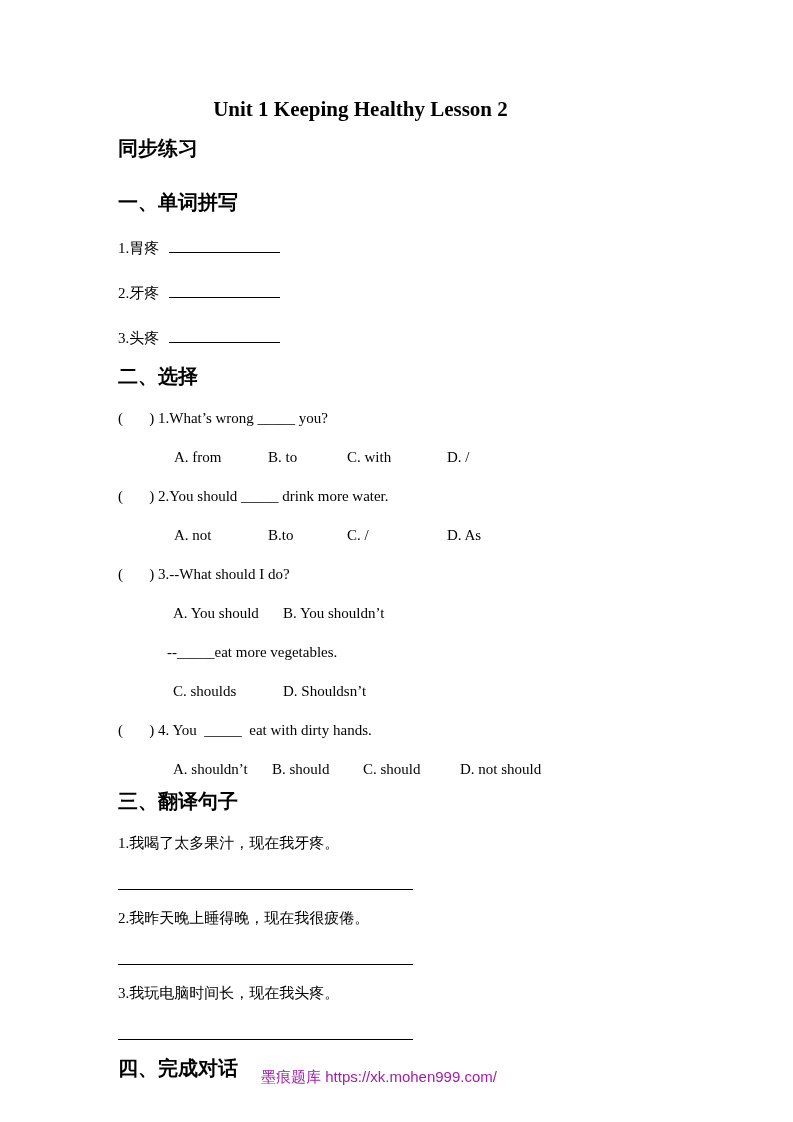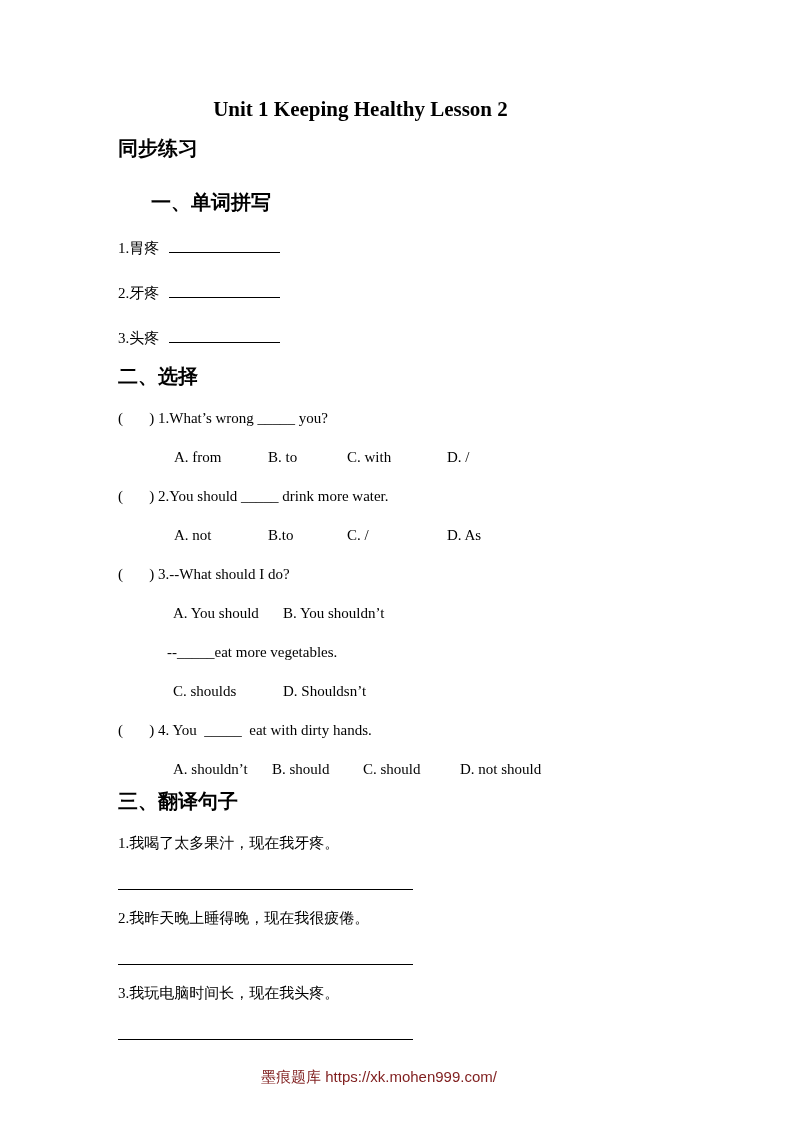--- a/index.html
+++ b/index.html
@@ -29,21 +29,21 @@
     line-height: 24px;
     text-align: left;
     margin-top: 15px;
   }
   .sec-heading {
     font-family: "Liberation Sans", sans-serif;
     font-weight: bold;
     font-size: 20px;
     line-height: 23px;
   }
-  .sec-heading.s1 { margin-top: 31px; margin-left: 33px; }
+  .sec-heading.s1 { margin-top: 31px; }
   .sec-heading.s2 { margin-top: 18px; }
   .sec-heading.s3 { margin-top: 12px; }
   .sec-heading.s4 { margin-top: 17px; }
 
   .fill-item {
     font-size: 15px;
     line-height: 17px;
     margin-top: 26px;
   }
   .fill-item.first { margin-top: 24px; }
@@ -92,21 +92,21 @@
   }
 
   .footer {
     position: absolute;
     top: 1068px;
     left: 0;
     width: 758px;
     text-align: center;
     font-family: "Liberation Sans", sans-serif;
     font-size: 15px;
-    color: #7f1d1d;
+    color: #a21caf;
   }
 </style>
 </head>
 <body>
 
 <div class="content">
 
   <div class="doc-title">Unit 1 Keeping Healthy Lesson 2</div>
   <div class="doc-subtitle">同步练习</div>
 
@@ -162,16 +162,17 @@
 
   <div class="tr-sentence first">1.我喝了太多果汁，现在我牙疼。</div>
   <div class="answer-line"></div>
 
   <div class="tr-sentence">2.我昨天晚上睡得晚，现在我很疲倦。</div>
   <div class="answer-line"></div>
 
   <div class="tr-sentence">3.我玩电脑时间长，现在我头疼。</div>
   <div class="answer-line"></div>
 
+  <div class="sec-heading s4">四、完成对话</div>
 
 </div>
 
 <div class="footer">墨痕题库 https://xk.mohen999.com/</div>
 
 </body></html>

